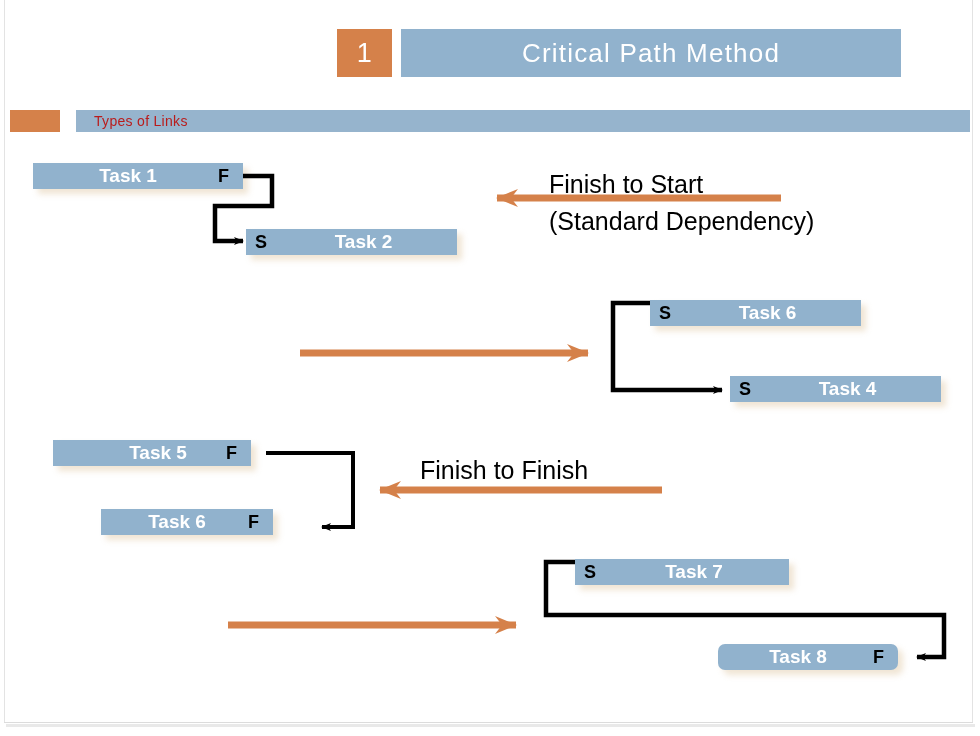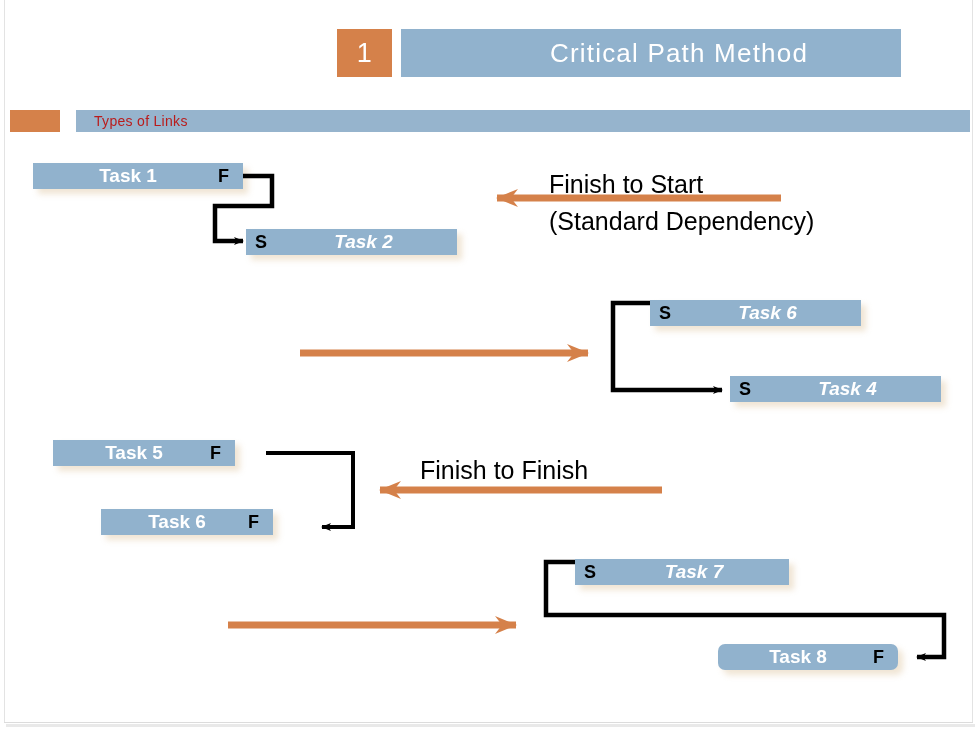--- a/index.html
+++ b/index.html
@@ -11,39 +11,39 @@
   .frame-left{position:absolute;left:4px;top:0;width:1px;height:722px;background:#e3e3e3;}
   .frame-right{position:absolute;left:972px;top:0;width:1px;height:722px;background:#e3e3e3;}
   .frame-bottom{position:absolute;left:4px;top:722px;width:969px;height:1px;background:#dcdcdc;}
   .frame-bottom2{position:absolute;left:6px;top:724px;width:969px;height:3px;background:#e9e9e9;}
 
   
   .hdr-num{position:absolute;left:337px;top:29px;width:55px;height:48px;background:#d5814a;
            color:#ffffff;font-size:27px;line-height:48px;text-align:center;letter-spacing:.5px;}
   .hdr-bar{position:absolute;left:401px;top:29px;width:500px;height:48px;background:#91b2cd;}
   .hdr-title{position:absolute;left:401px;top:29px;width:500px;height:48px;line-height:48px;
-             text-align:center;color:#ffffff;font-size:26px;letter-spacing:1.2px;font-weight:400;padding-left:28px;}
+             text-align:center;color:#ffffff;font-size:26px;letter-spacing:1.2px;font-weight:400;}
 
   
   .sub-orange{position:absolute;left:10px;top:110px;width:50px;height:22px;background:#d5814a;}
   .sub-bar{position:absolute;left:76px;top:110px;width:894px;height:22px;background:#96b4cd;}
   .sub-label{position:absolute;left:94px;top:110px;height:22px;line-height:22px;
              color:#b91c1c;font-size:14px;letter-spacing:.3px;}
 
   
   .bar{position:absolute;height:26px;background:#91b2cd;
        box-shadow:5px 5px 6px rgba(221,197,160,.45);}
   .bar .tname{position:absolute;top:0;height:26px;line-height:26px;color:#ffffff;
               font-size:19px;font-weight:bold;width:100%;text-align:center;}
   .bar .tcode{position:absolute;top:0;height:26px;line-height:26px;color:#000000;
               font-size:18px;font-weight:bold;}
   .bar .tcode.left{left:9px;}
   .bar .tcode.right{right:14px;}
   .bar .tname.shiftl{transform:translateX(-10px);}
-  .bar .tname.shiftr{transform:translateX(12px);font-style:italic;}
+  .bar .tname.shiftr{transform:translateX(12px);}
 
   
   .caption{position:absolute;color:#000000;font-size:25px;white-space:nowrap;}
   .caption.l2{line-height:31px;}
 
   svg.links{position:absolute;left:0;top:0;width:980px;height:736px;overflow:visible;}
 </style>
 </head>
 <body>
 
@@ -75,21 +75,21 @@
 
   <div class="bar" style="left:650px;top:300px;width:211px;">
     <span class="tname shiftr">Task 6</span>
     <span class="tcode left">S</span>
   </div>
   <div class="bar" style="left:730px;top:376px;width:211px;">
     <span class="tname shiftr">Task 4</span>
     <span class="tcode left">S</span>
   </div>
 
-  <div class="bar" style="left:53px;top:440px;width:182px;">
+  <div class="bar" style="left:53px;top:440px;width:182px;padding-left:16px;">
     <span class="tname shiftl">Task 5</span>
     <span class="tcode right">F</span>
   </div>
   <div class="bar" style="left:101px;top:509px;width:172px;">
     <span class="tname shiftl">Task 6</span>
     <span class="tcode right">F</span>
   </div>
   <div class="caption" style="left:420px;top:456px;">Finish to Finish</div>
 
   <div class="bar" style="left:575px;top:559px;width:214px;">

